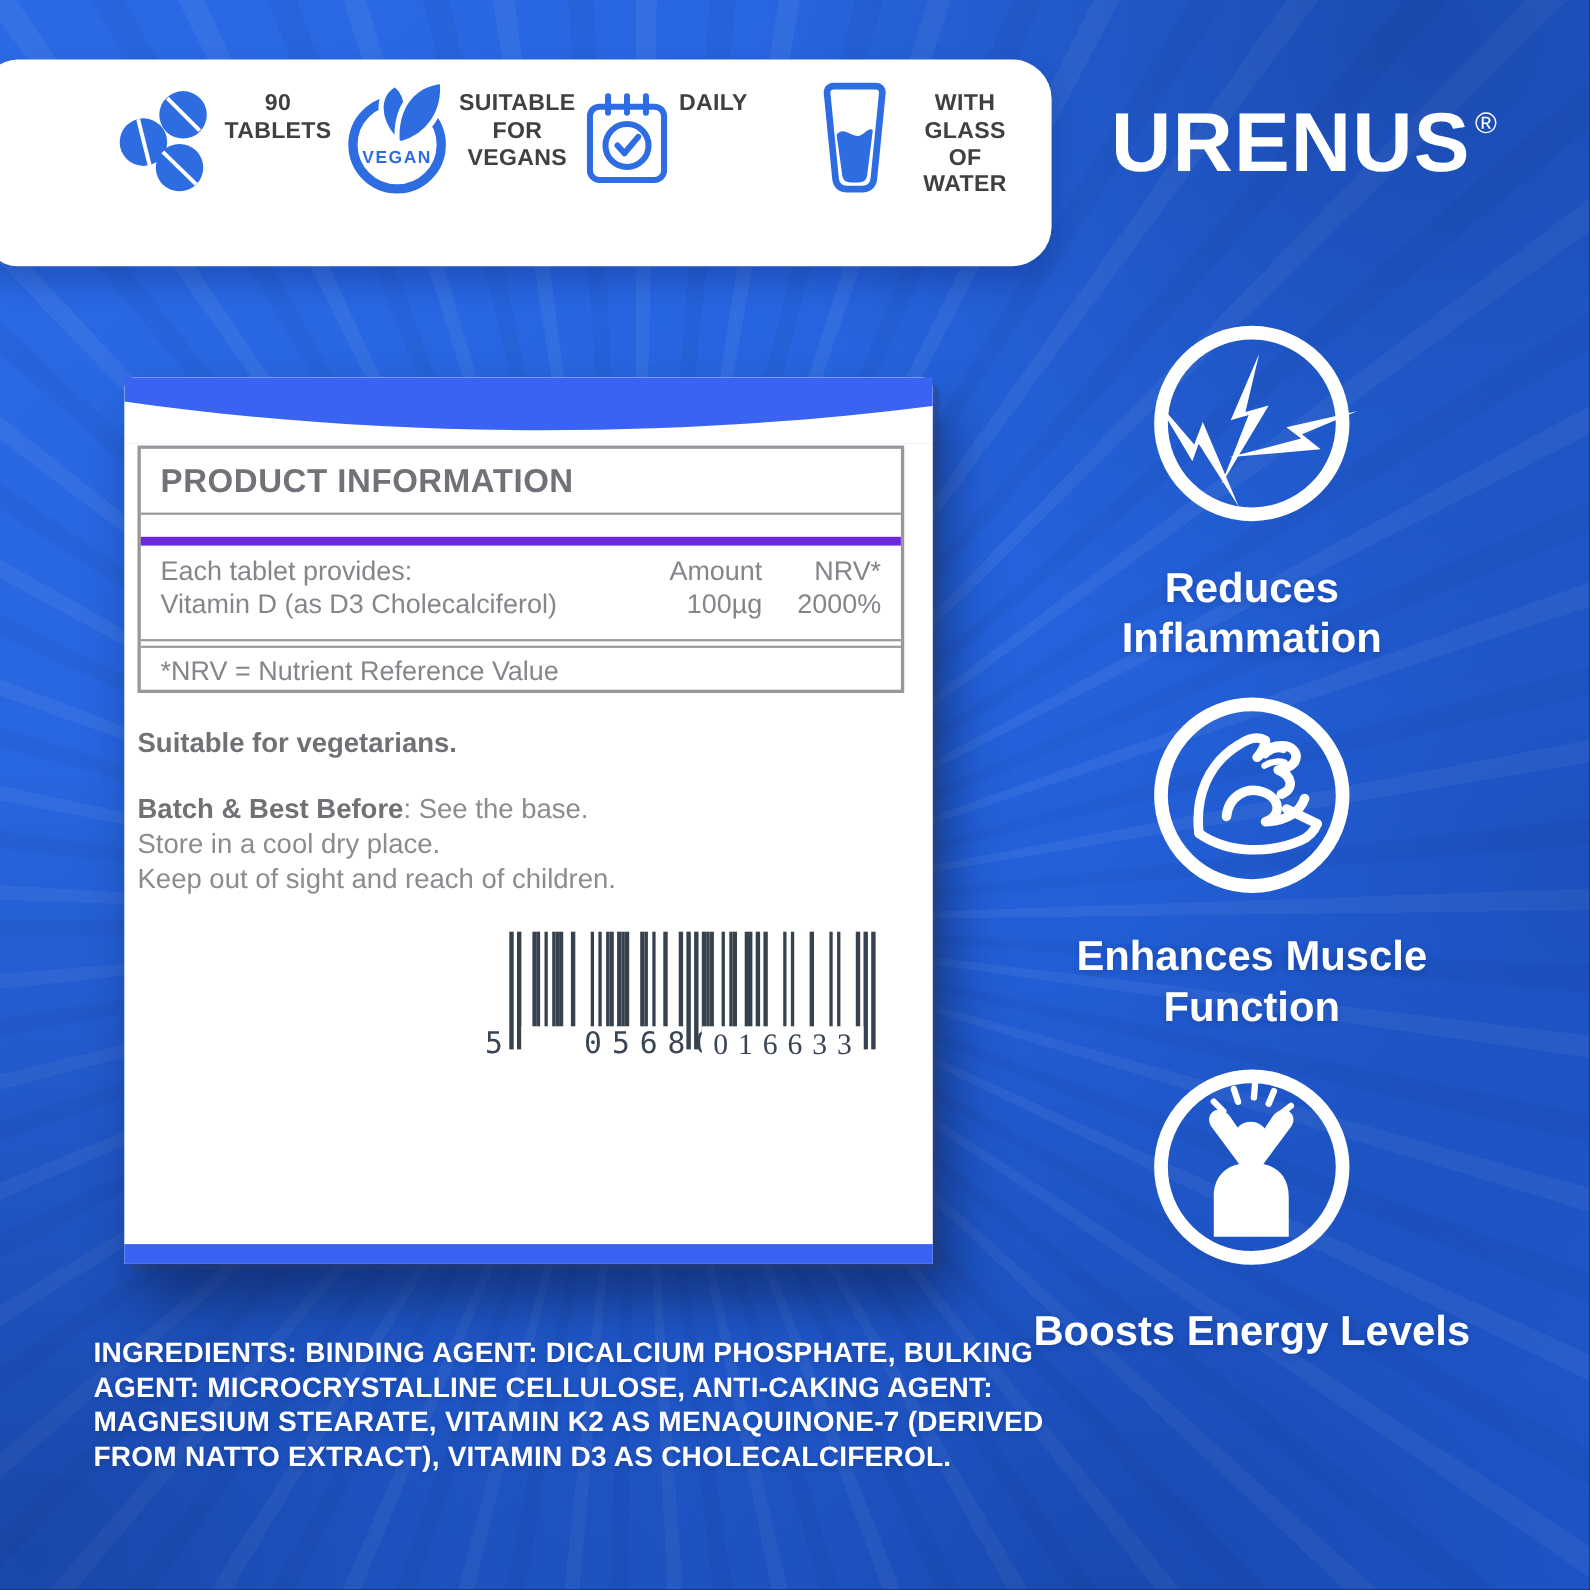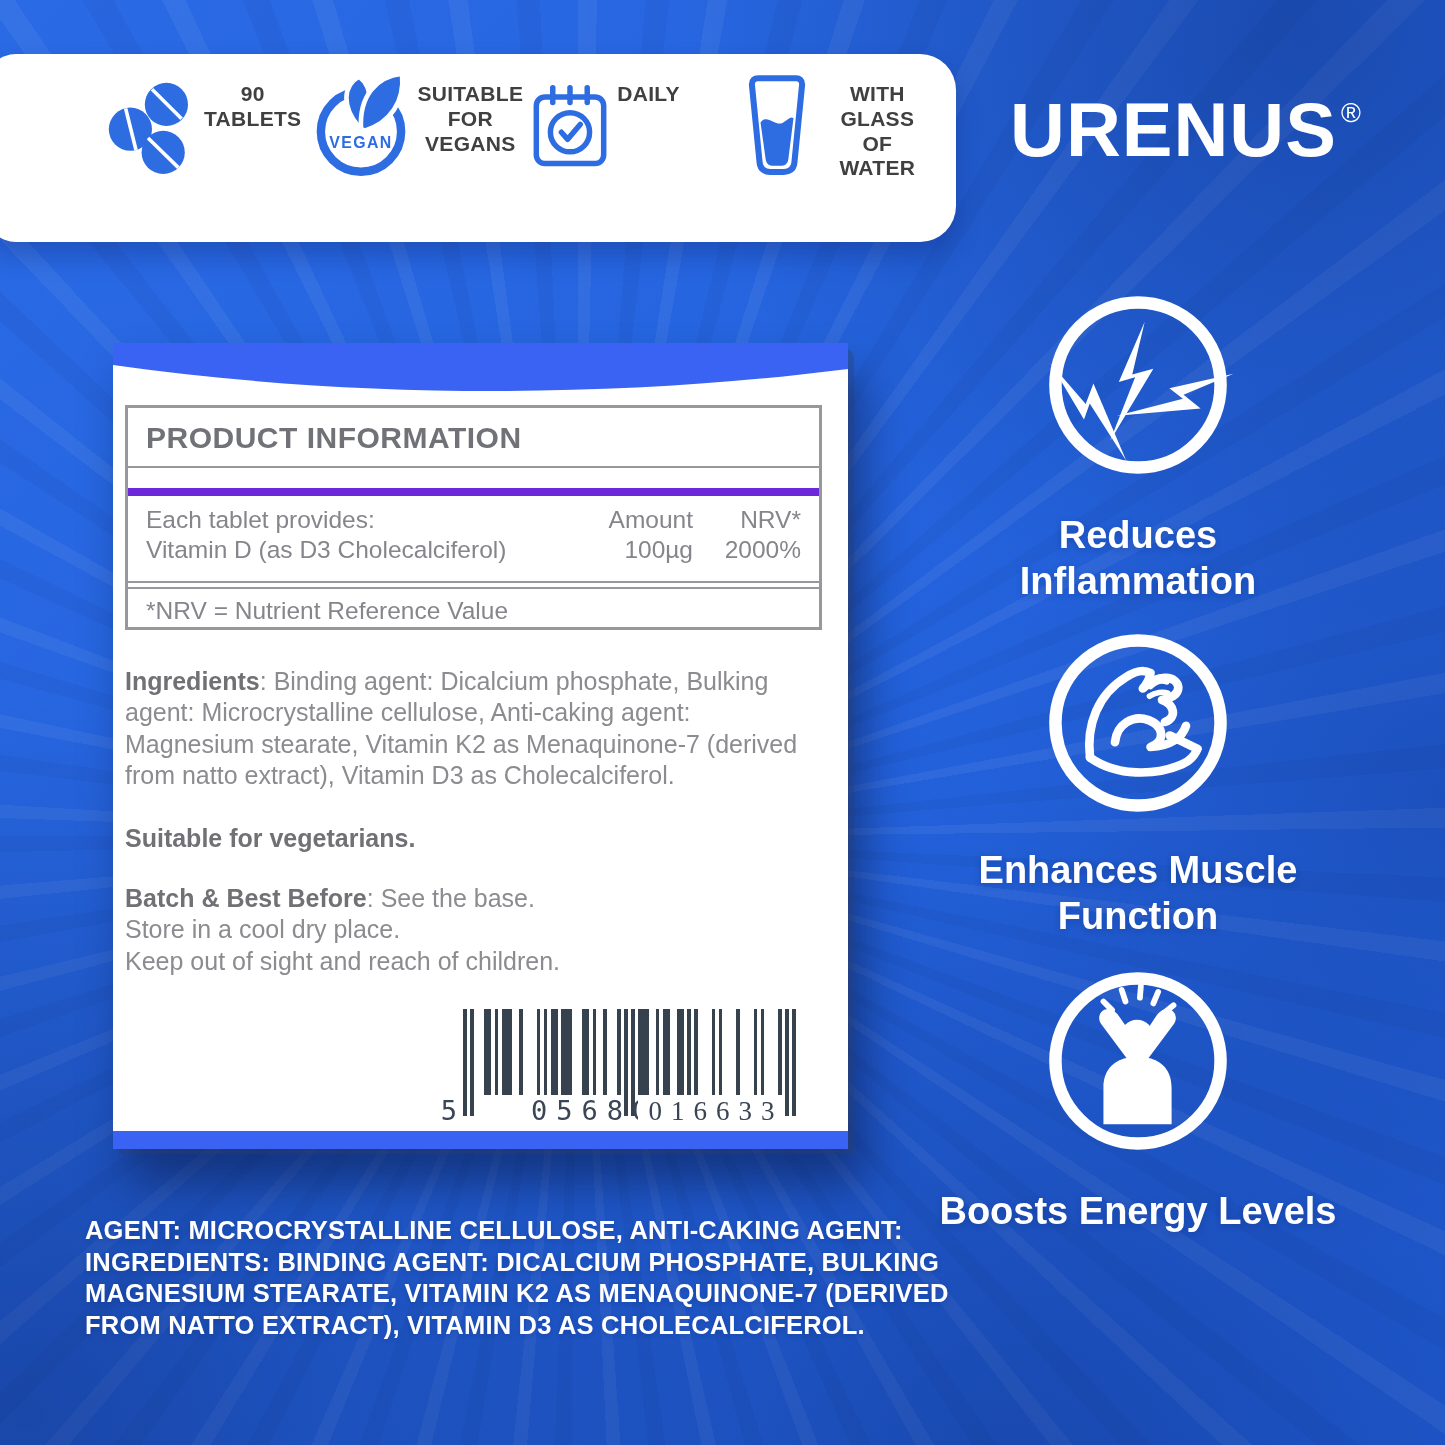--- a/index.html
+++ b/index.html
@@ -188,21 +188,20 @@
             <span class="c1">Vitamin D (as D3 Cholecalciferol)</span>
             <span class="c2">100µg</span>
             <span class="c3">2000%</span>
           </div>
         </div>
         <div class="pi-foot">
           <span class="pi-footnote">*NRV = Nutrient Reference Value</span>
         </div>
       </div>
 
-      <div class="ing"><b>Ingredients</b><span>: Binding agent: Dicalcium phosphate, Bulking agent: Microcrystalline cellulose, Anti-caking agent: Magnesium stearate, Vitamin K2 as Menaquinone-7 (derived from natto extract), Vitamin D3 as Cholecalciferol.</span></div>
 
       <div class="suitable">Suitable for vegetarians.</div>
 
       <div class="batch">
         <div><b>Batch &amp; Best Before</b><span>: See the base.</span></div>
         <div>Store in a cool dry place.</div>
         <div>Keep out of sight and reach of children.</div>
       </div>
 
       <div class="bc">
@@ -351,19 +350,19 @@
         <line x1="83" y1="26" x2="87" y2="38"></line>
         <line x1="103" y1="22" x2="102" y2="34"></line>
         <line x1="121" y1="28" x2="116" y2="40"></line>
         <line x1="137" y1="42" x2="127" y2="50"></line>
       </g>
     </svg>
   </div>
   <div class="benefit-caption cap-3">Boosts Energy Levels</div>
 
   <div class="footer-ing">
+    <div>INGREDIENTS: BINDING AGENT: DICALCIUM PHOSPHATE, BULKING</div>
     <div>AGENT: MICROCRYSTALLINE CELLULOSE, ANTI-CAKING AGENT:</div>
-    <div>INGREDIENTS: BINDING AGENT: DICALCIUM PHOSPHATE, BULKING</div>
     <div>MAGNESIUM STEARATE, VITAMIN K2 AS MENAQUINONE-7 (DERIVED</div>
     <div>FROM NATTO EXTRACT), VITAMIN D3 AS CHOLECALCIFEROL.</div>
   </div>
 
 </div>
 
 </body></html>

